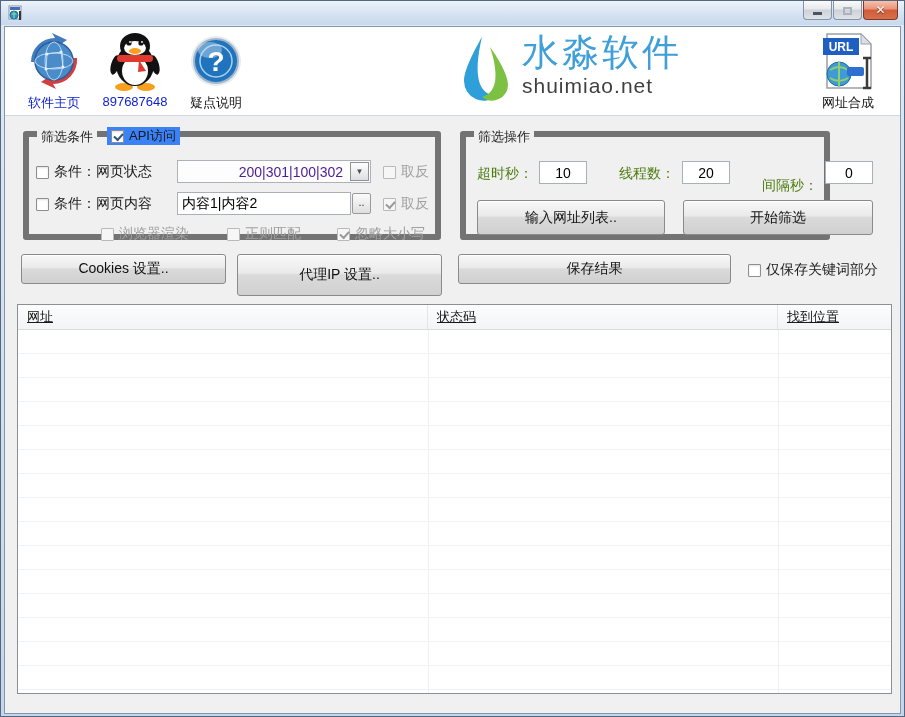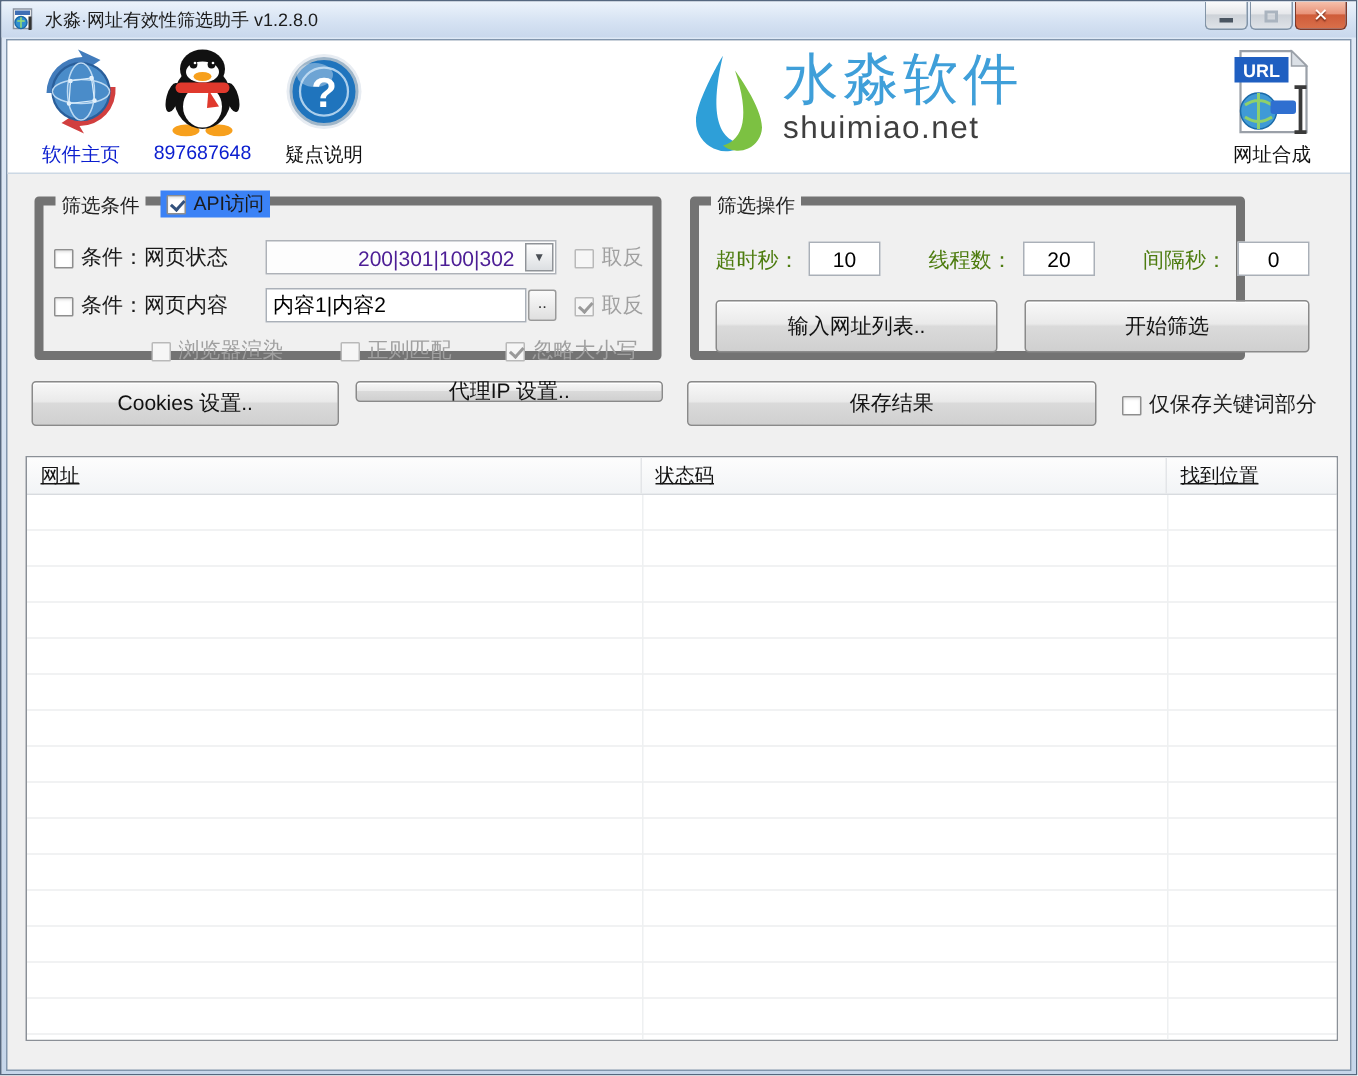--- a/index.html
+++ b/index.html
@@ -104,21 +104,20 @@
 <div class="window">
 
   <div class="titlebar">
     <svg class="app-icon" viewBox="0 0 16 16">
       <rect x="1" y="1" width="12" height="13" fill="#fff" stroke="#8a93a0"></rect>
       <rect x="2" y="2" width="10" height="3" fill="#3f6fb5"></rect>
       <circle cx="6" cy="10" r="4" fill="#2f8fd0" stroke="#1b6aa8"></circle>
       <path d="M3.5 9 h5 M6 6.5 v7" stroke="#9adf70" stroke-width="1" fill="none"></path>
       <rect x="11" y="6" width="2" height="9" fill="#333"></rect>
     </svg>
-    <span class="title-text">水淼·网址有效性筛选助手 v1.2.8.0</span>
     <div class="winbtns">
       <div class="winbtn">
           <span class="bar"></span>
         </div>
       <div class="winbtn">
           <span class="box"></span>
         </div>
       <div class="winbtn close">
           <span>✕</span>
         </div>
@@ -259,29 +258,29 @@
       </div>
     </div>
 
     <div class="groupbox" style="left:455px; top:104px; width:370px; height:109px;padding-left:24px;">
       <span class="gb-legend">筛选操作</span>
 
       <span class="fo-label" style="left:11px; top:28px;">超时秒：</span>
       <input class="textbox numbox" style="left: 73px; top: 24px; width: 48px;" value="10">
       <span class="fo-label" style="left:153px; top:28px;">线程数：</span>
       <input class="textbox numbox" style="left: 216px; top: 24px; width: 48px;" value="20">
-      <span class="fo-label" style="left:296px; top:28px;">间隔秒：</span>
+      <span class="fo-label" style="left:296px; top:40px;">间隔秒：</span>
       <input class="textbox numbox" style="left: 359px; top: 24px; width: 48px;" value="0">
 
       <button class="btn" style="left:11px; top:63px; width:188px; height:35px;">输入网址列表..</button>
       <button class="btn" style="left:217px; top:63px; width:190px; height:35px;">开始筛选</button>
     </div>
 
     <button class="btn" style="left:16px; top:227px; width:205px; height:30px;">Cookies 设置..</button>
-    <button class="btn" style="left:232px; top:227px; width:205px; height:14px;text-align:right;">代理IP 设置..</button>
+    <button class="btn" style="left:232px; top:227px; width:205px; height:42px;text-align:right;">代理IP 设置..</button>
     <button class="btn" style="left:453px; top:227px; width:273px; height:30px;">保存结果</button>
     <div class="cb-row" style="left:743px; top:234px;">
       <span class="cb"></span>
       <span class="cb-label" style="font-size:14px;">仅保存关键词部分</span>
     </div>
 
     <div class="table">
       <div class="t-head">
         <div class="t-h">网址</div>
         <div class="t-h">状态码</div>

